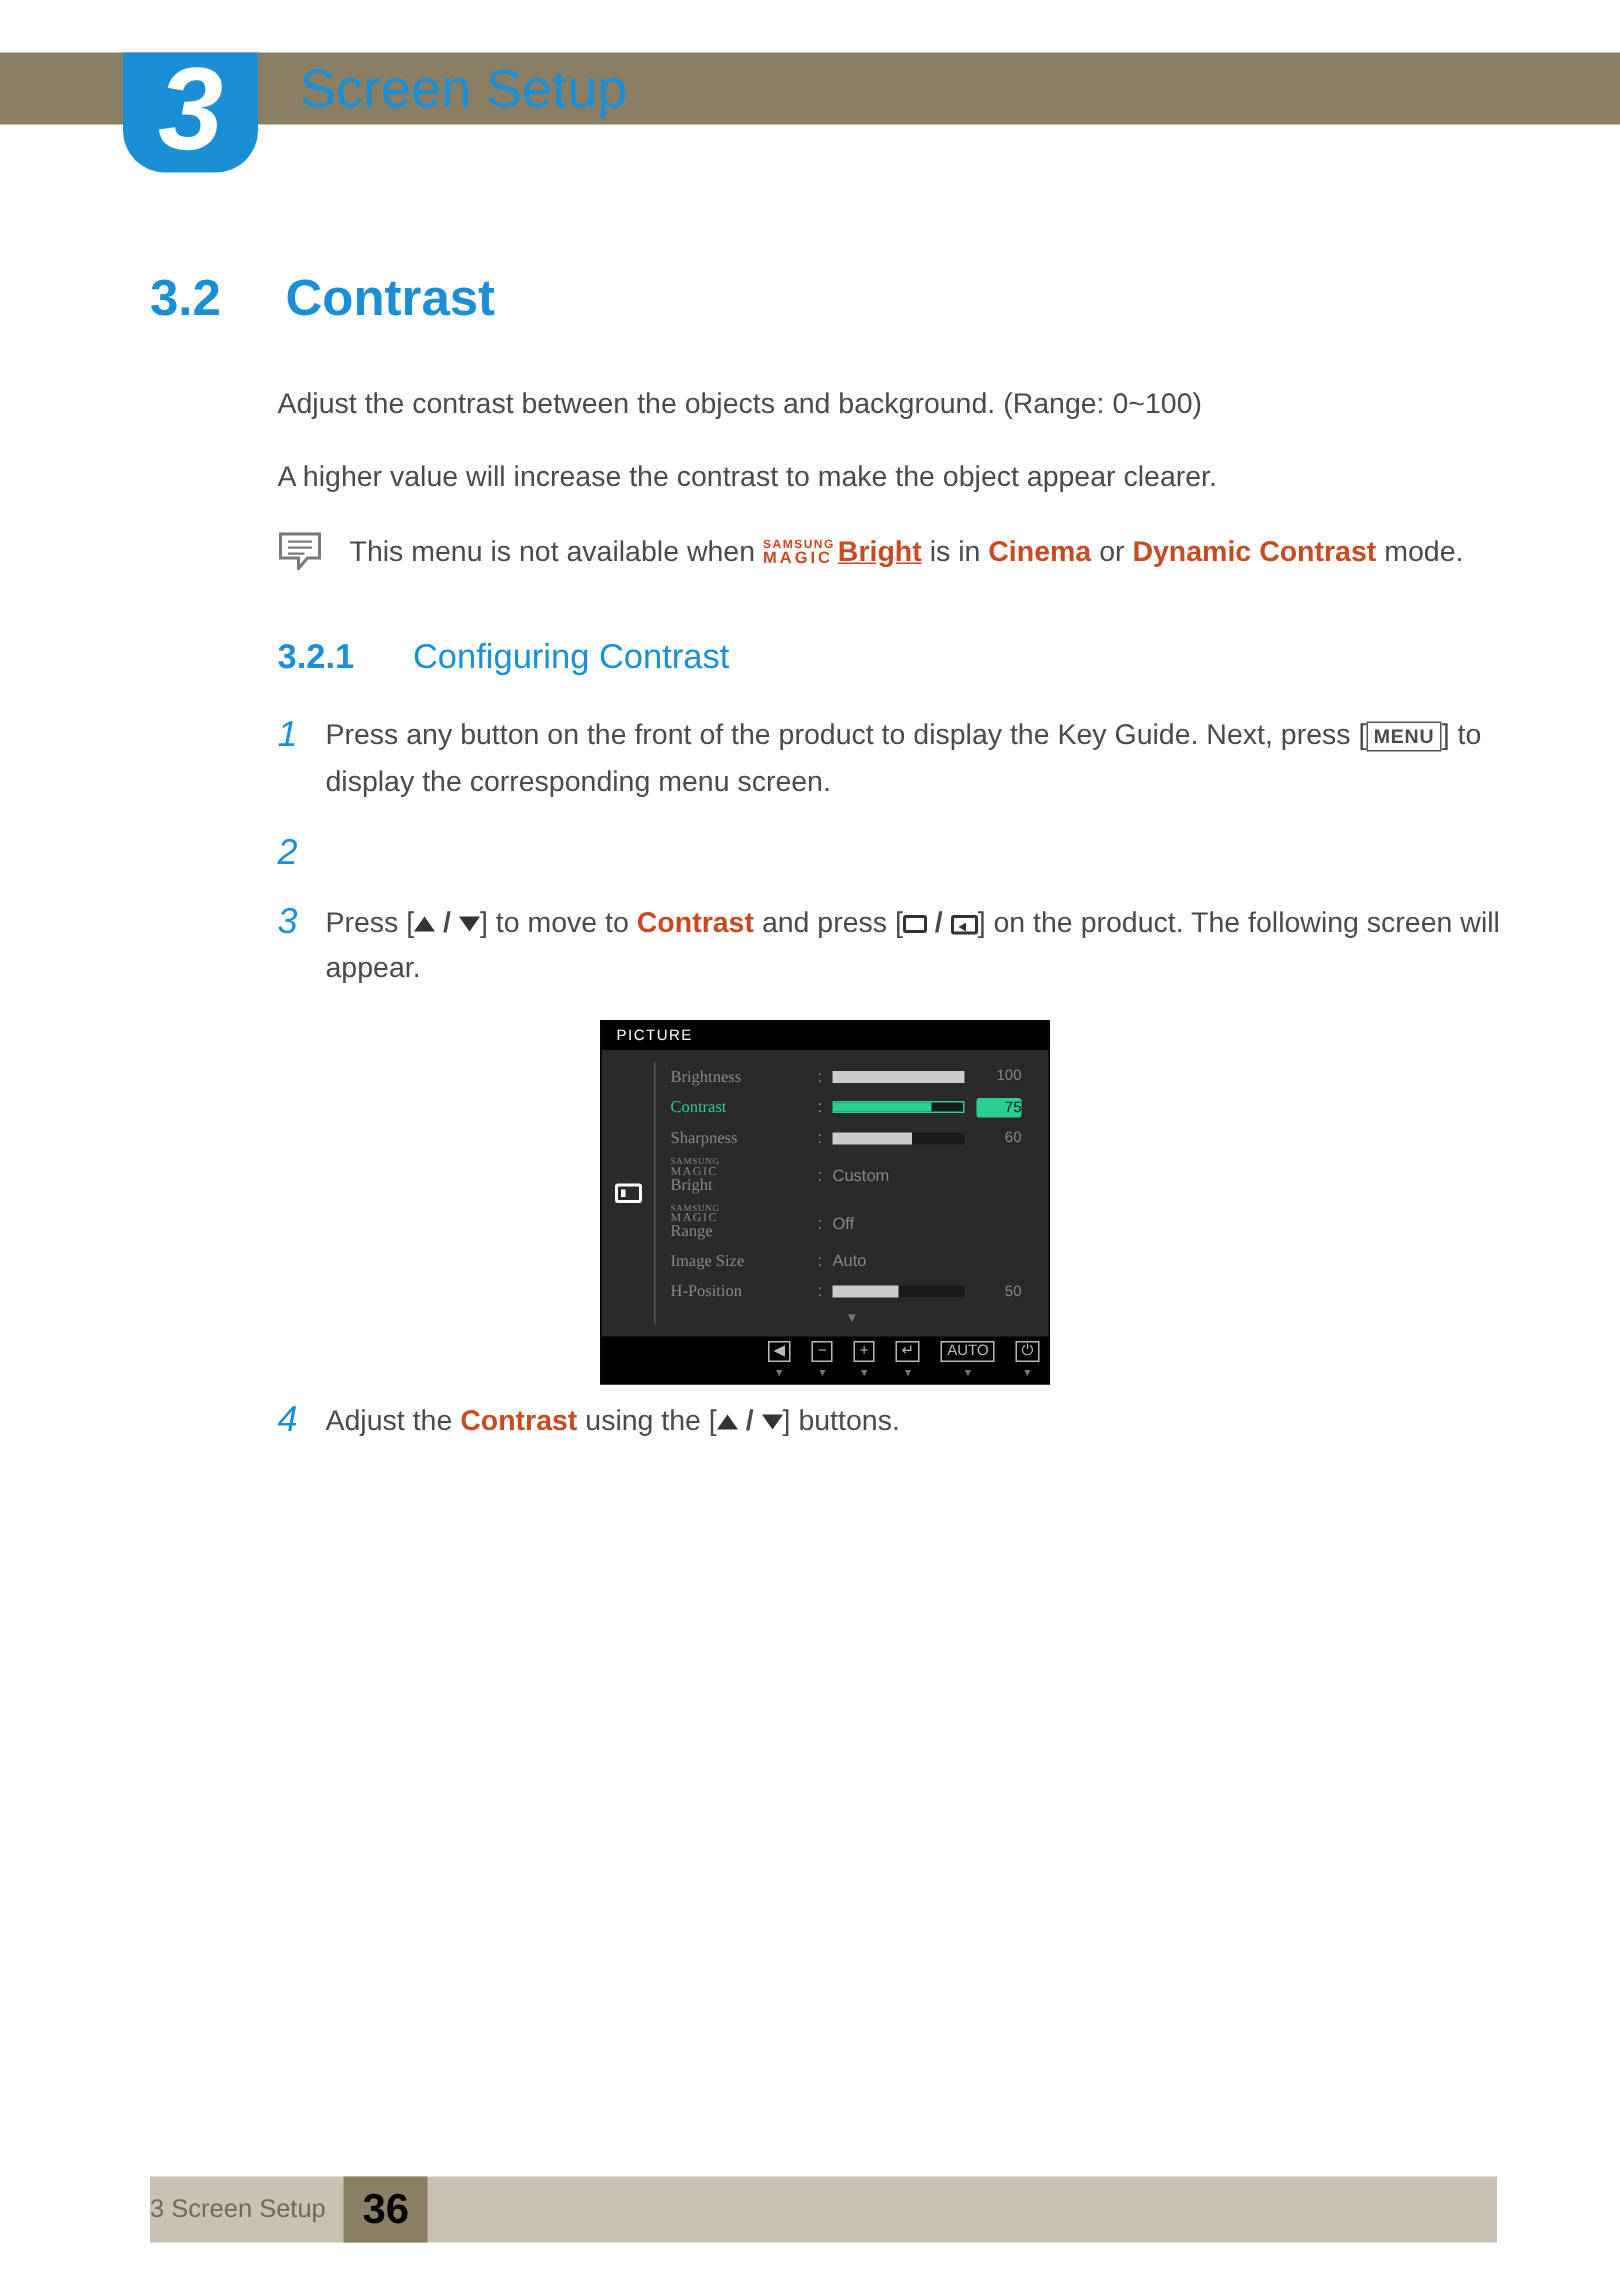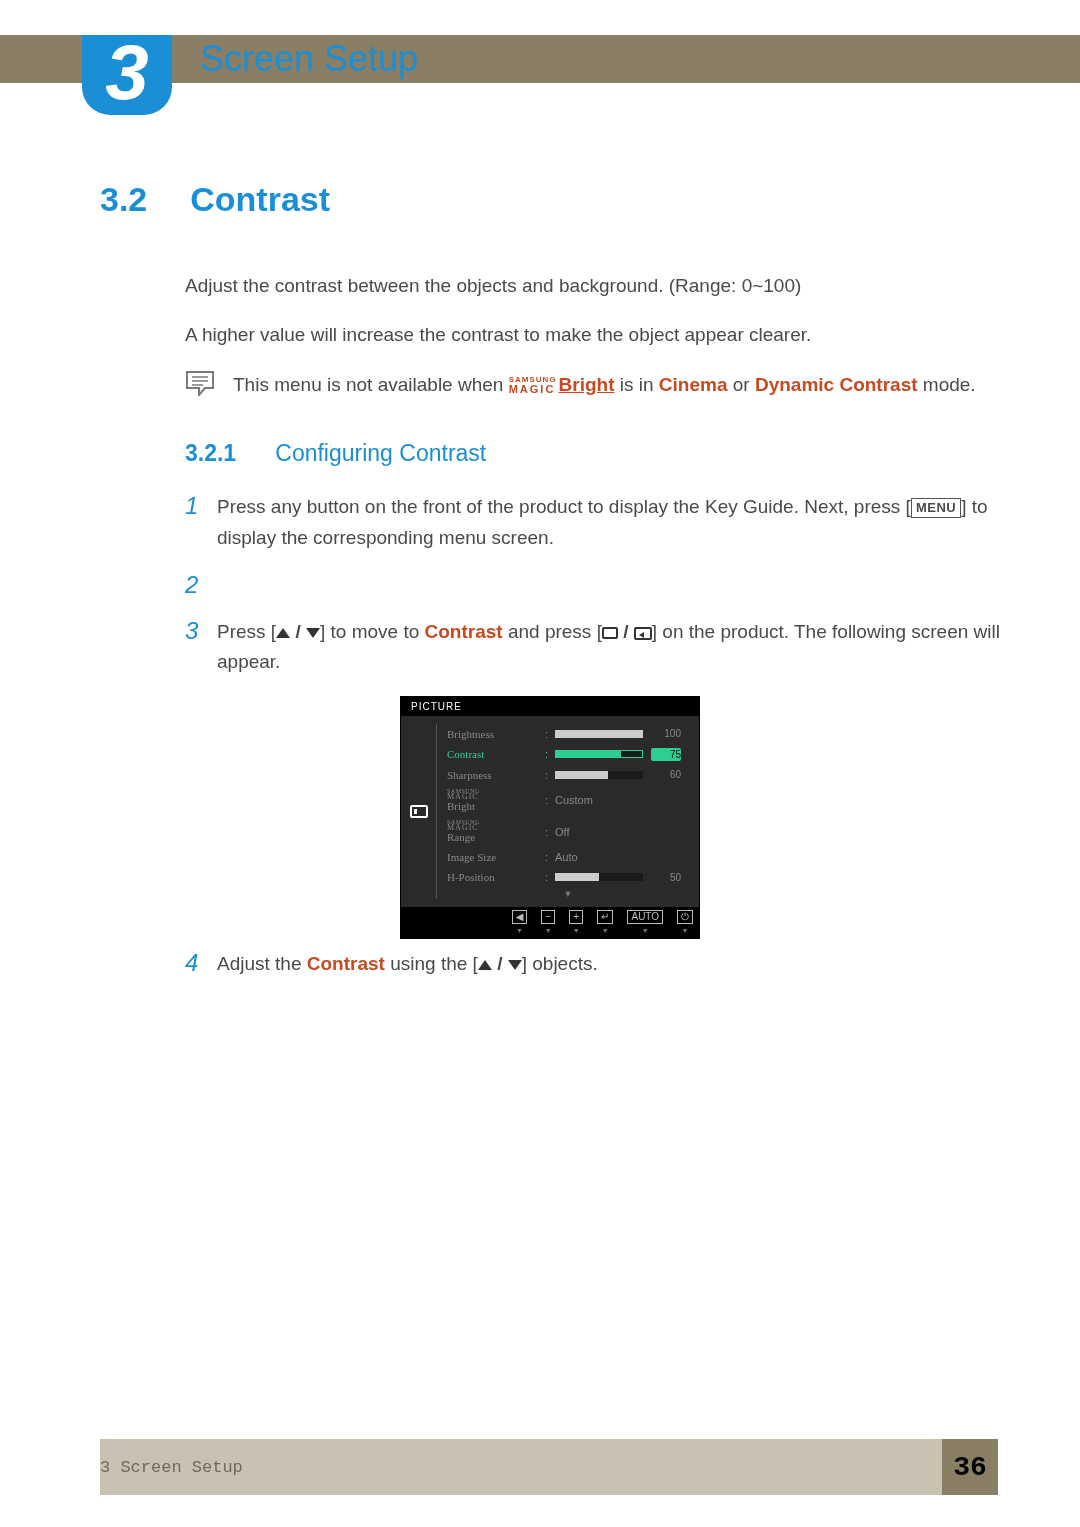--- a/index.html
+++ b/index.html
@@ -43,21 +43,21 @@
     color: #1a8fd6;
     font-weight: normal;
   }
   .content {
     position: absolute;
     top: 180px;
     left: 100px;
     right: 80px;
   }
   .section-header {
-    margin-bottom: 52px;
+    margin-bottom: 36px;
   }
   .section-number {
     color: #1a8fd6;
     font-size: 34px;
     font-weight: bold;
     display: inline-block;
     width: 85px;
   }
   .section-title {
     color: #1a8fd6;
@@ -293,26 +293,25 @@
   .osd-foot-btn .tri {
     font-size: 7px;
     color: #777;
   }
   
   .page-footer {
     position: absolute;
     bottom: 32px;
     left: 100px;
     right: 82px;
-    height: 56px;
+    height: 44px;
     background: #c9c1b1;
     display: flex;
     align-items: stretch;
-    justify-content: space-between;
-    font-family: Liberation Mono, monospace;
+    justify-content: flex-start;
   }
   .footer-label {
     color: #706a5a;
     font-size: 17px;
     align-self: center;
     padding-right: 12px;
   }
   .footer-num {
     background: #8a7e65;
     color: #000000;
@@ -439,21 +438,21 @@
         <div class="osd-foot-btn"><span class="sym">+</span><span class="tri">▼</span></div>
         <div class="osd-foot-btn"><span class="sym">↵</span><span class="tri">▼</span></div>
         <div class="osd-foot-btn"><span class="sym">AUTO</span><span class="tri">▼</span></div>
         <div class="osd-foot-btn"><span class="sym">⏻</span><span class="tri">▼</span></div>
       </div>
   </div>
 
   <div class="step">
     <div class="step-num">4</div>
     <div class="step-text">
-      <span>Adjust the </span><span class="orange">Contrast</span><span> using the [</span><span class="tri-up"></span><span class="slash"> / </span><span class="tri-down"></span><span>] objects.</span>
+      <span>Adjust the </span><span class="orange">Contrast</span><span> using the [</span><span class="tri-up"></span><span class="slash"> / </span><span class="tri-down"></span><span>] buttons.</span>
     </div>
   </div>
 
 </div>
 
 <div class="page-footer">
   <div class="footer-label">3 Screen Setup</div>
   <div class="footer-num">36</div>
 </div>
 

